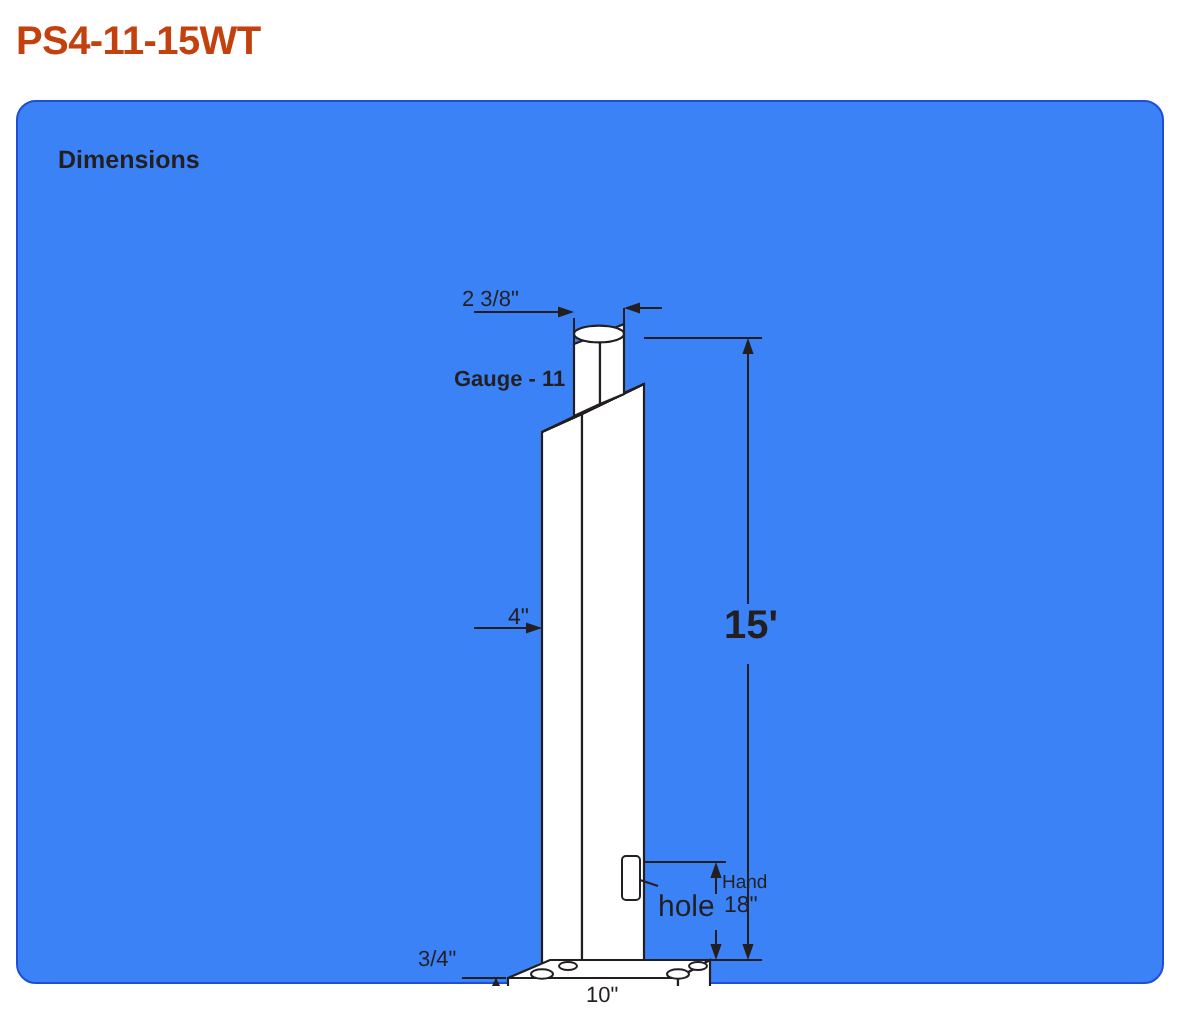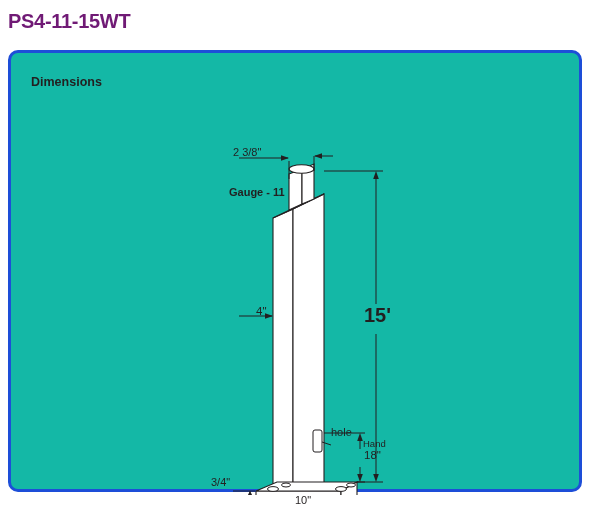--- a/index.html
+++ b/index.html
@@ -15,31 +15,31 @@
     position: relative;
     overflow: hidden;
   }
   #page-title {
     position: absolute;
     left: 8px;
     top: 10px;
     font-size: 20px;
     font-weight: bold;
     letter-spacing: -0.3px;
-    color: #701a75;
+    color: #c2410c;
   }
   #panel {
     position: absolute;
     left: 8px;
     top: 50px;
     width: 574px;
     height: 442px;
-    border: 3px solid #1d4ed8;
+    border: 1px solid #1d4ed8;
     border-radius: 10px;
-    background: #14b8a6;
+    background: #3b82f6;
     box-sizing: border-box;
   }
   #panel-title {
     position: absolute;
     left: 20px;
     top: 22px;
     font-size: 12.5px;
     font-weight: bold;
     color: #231f20;
   }
@@ -127,20 +127,20 @@
 
   <span class="diagram-label" style="left:222px; top:94px; font-size:11px;">2 3/8"</span>
 
   <span class="diagram-label" style="left:218px; top:134px; font-size:11px; font-weight:bold;">Gauge - 11</span>
 
   <span class="diagram-label" style="left:245px; top:252px; font-size:11.5px;">4"</span>
 
   <span class="diagram-label" style="left:353px; top:252px; font-size:20px; font-weight:bold;">15'</span>
 
   <span class="diagram-label" style="left:320px; top:386px; font-size:9.5px;padding-left:32px;">Hand</span>
-  <span class="diagram-label" style="left:320px; top:374px; font-size:11px;">hole</span>
+  <span class="diagram-label" style="left:320px; top:395px; font-size:15px;">hole</span>
 
   <span class="diagram-label" style="left:353px; top:396px; font-size:11.5px;">18"</span>
 
   <span class="diagram-label" style="left:200px; top:424px; font-size:11px;">3/4"</span>
 
   <span class="diagram-label" style="left:284px; top:442px; font-size:11px;">10"</span>
 </div>
 
 </body></html>

